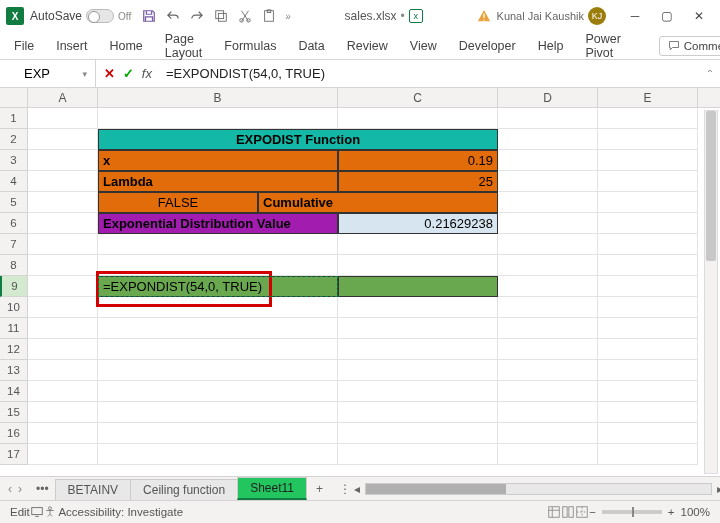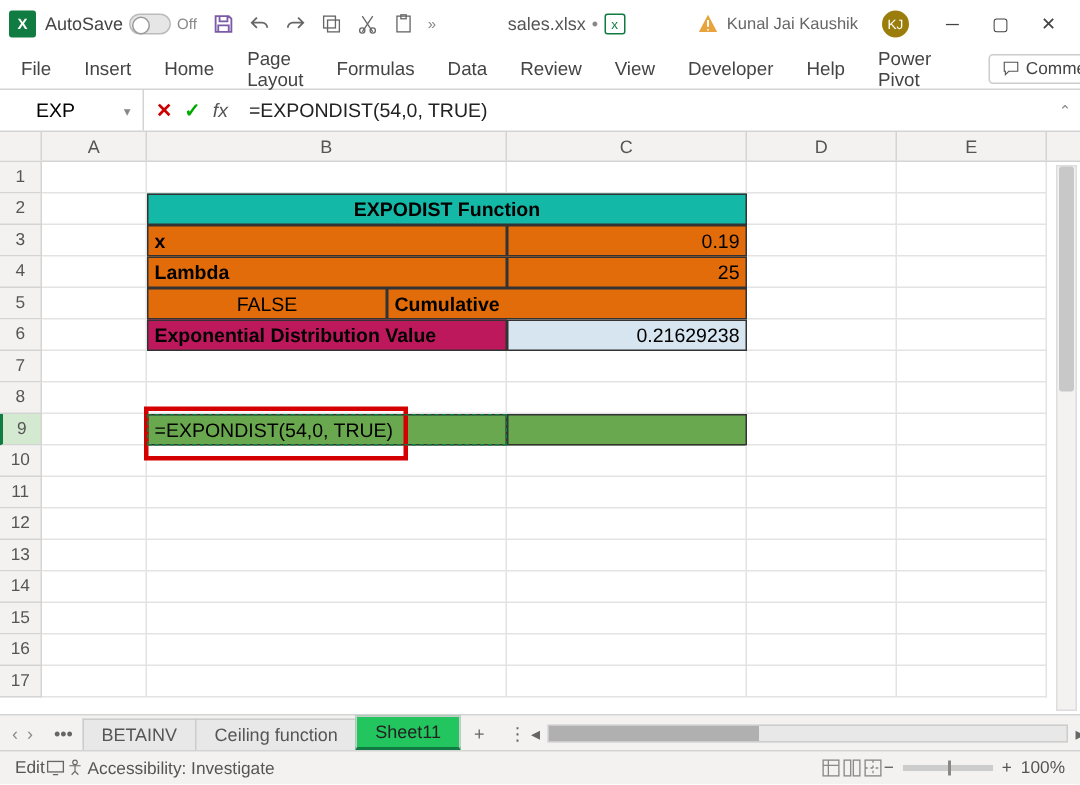--- a/index.html
+++ b/index.html
@@ -7,21 +7,21 @@
 
   
   .titlebar { height: 32px; background: #fff; display: flex; align-items: center; padding: 0 6px; gap: 6px; font-size: 12px; color: #444; }
   .titlebar .xl-icon { width: 18px; height: 18px; background: #107c41; color: #fff; display: flex; align-items: center; justify-content: center; font-weight: bold; font-size: 10px; border-radius: 2px; }
   .autosave { display: flex; align-items: center; gap: 4px; }
   .toggle { width: 28px; height: 14px; background: #e6e6e6; border: 1px solid #bbb; border-radius: 8px; position: relative; }
   .toggle::after { content: ""; position: absolute; left: 1px; top: 1px; width: 10px; height: 10px; background: #fff; border: 1px solid #999; border-radius: 50%; }
   .qat { display: flex; gap: 8px; margin-left: 4px; align-items: center; }
   .qat .ic { width: 16px; height: 16px; display: flex; align-items: center; justify-content: center; color: #666; }
   .filename { flex: 1; text-align: center; color: #555; display: flex; justify-content: center; align-items: center; gap: 4px; }
-  .user { display: flex; align-items: center; gap: 16px; color: #666; font-size: 11px; }
+  .user { display: flex; align-items: center; gap: 4px; color: #666; font-size: 11px; }
   .avatar { width: 18px; height: 18px; background: #9a7d0a; color: #fff; border-radius: 50%; display: flex; align-items: center; justify-content: center; font-size: 9px; }
   .winbtns { display: flex; gap: 2px; margin-left: 8px; }
   .winbtns div { width: 30px; height: 22px; display: flex; align-items: center; justify-content: center; color: #444; font-size: 12px; }
 
   
   .ribbon { height: 28px; background: #fff; display: flex; align-items: center; padding: 0 12px; gap: 18px; font-size: 12.5px; color: #444; border-bottom: 1px solid #d4d4d4; }
   .ribbon .tab { padding: 4px 2px; cursor: pointer; }
   .ribbon .spacer { flex: 1; }
   .comments-btn { border: 1px solid #ccc; border-radius: 3px; padding: 3px 8px; display: flex; align-items: center; gap: 4px; font-size: 11.5px; }
 
@@ -47,21 +47,21 @@
   .rh { width: 28px; background: #f3f2f1; border-right: 1px solid #d4d4d4; border-bottom: 1px solid #d4d4d4; display: flex; align-items: center; justify-content: center; font-size: 11.5px; color: #555; }
   .rh.sel { background: #d4ead0; border-left: 2px solid #107c41; }
   .cell { border-right: 1px solid #e3e3e3; border-bottom: 1px solid #e3e3e3; padding: 0 4px; font-size: 13px; display:flex; align-items:center; overflow:hidden; white-space:nowrap;}
   .cA { width: 70px; } .cB { width: 240px; } .cC { width: 160px; } .cD { width: 100px; } .cE { width: 100px; }
 
   
   .hdr { background: #14b8a6; font-weight: bold; justify-content: center; border: 1px solid #333 !important; }
   .orange-l { background: #e26b0a; font-weight: bold; border: 1px solid #333 !important; }
   .orange-r { background: #e26b0a; justify-content: flex-end; border: 1px solid #333 !important; }
   .orange-c { background: #e26b0a; justify-content: center; border: 1px solid #333 !important; }
-  .blue-l { background: #be185d; font-weight: bold; border: 1px solid #333 !important; }
+  .blue-l { background: #a21caf; font-weight: bold; border: 1px solid #333 !important; }
   .blue-r { background: #d7e5f0; justify-content: flex-end; border: 1px solid #333 !important; }
   .green-edit { background: #6aa84f; border: 1px solid #333 !important; }
   .redbox { position:absolute; border: 3px solid #d40000; pointer-events:none; }
   .marching { position:absolute; border: 1.5px dashed #107c41; pointer-events:none; }
 
   .vscroll { position:absolute; right:2px; top:22px; bottom:2px; width:14px; background:#f3f2f1; border:1px solid #ddd;}
   .vscroll .thumb { position:absolute; top:0; left:1px; right:1px; height:150px; background:#c8c8c8; border-radius:2px;}
 
   
   .sheetbar { height: 24px; background: #f3f2f1; border-top:1px solid #d4d4d4; display:flex; align-items:center; font-size:12px;}

